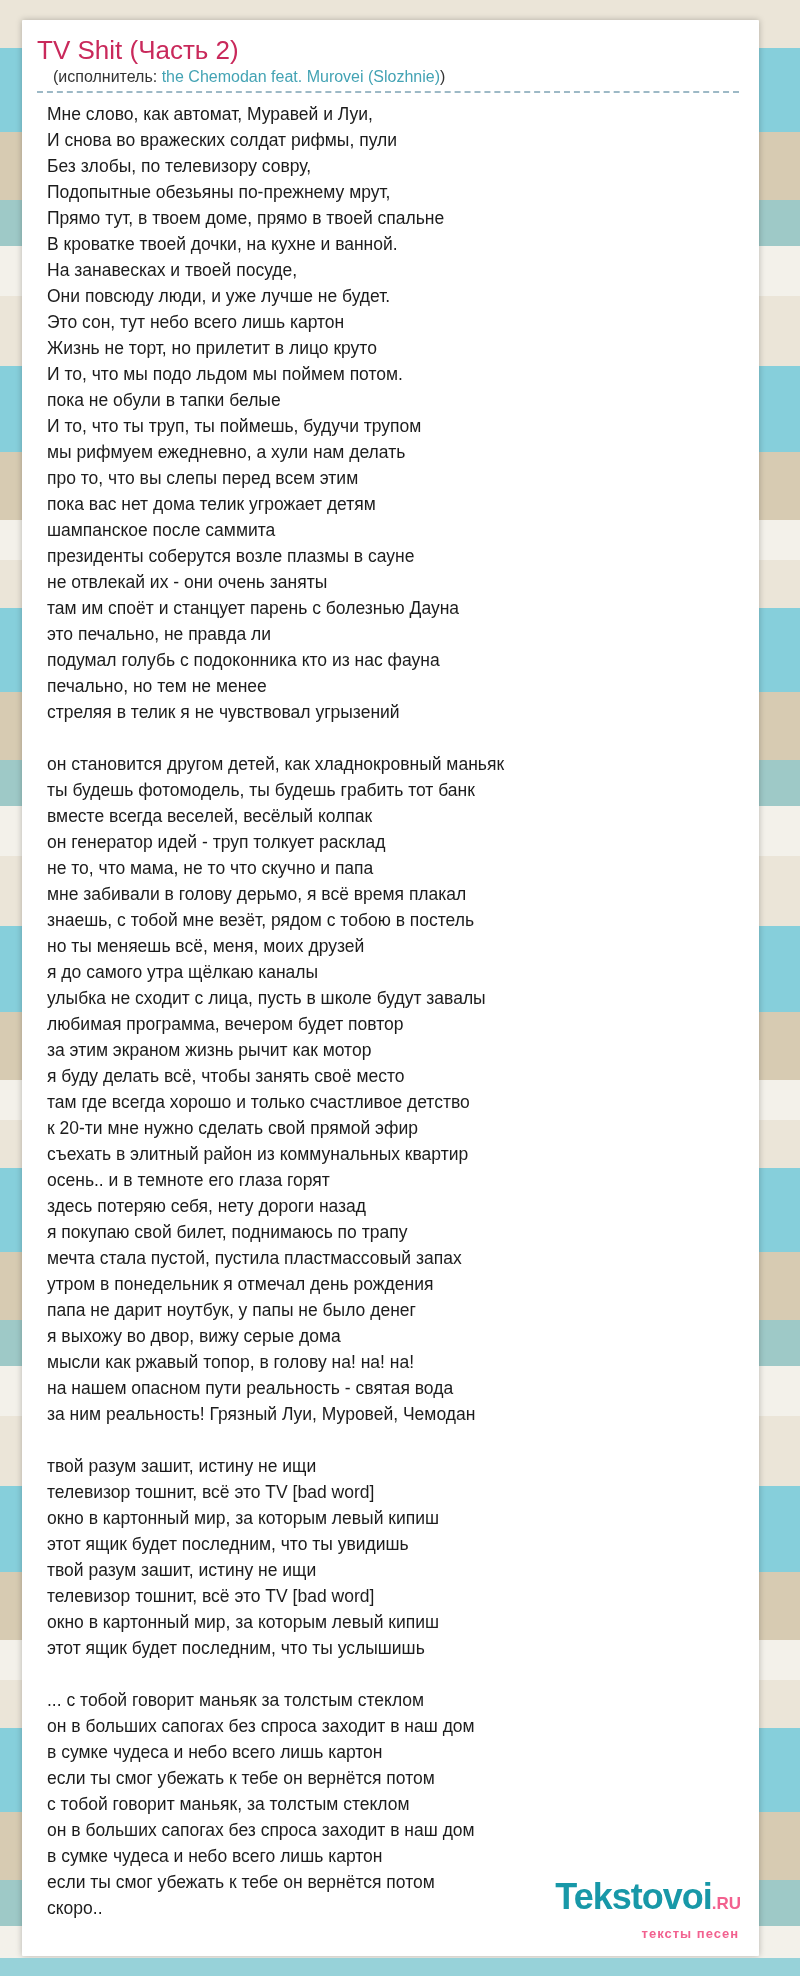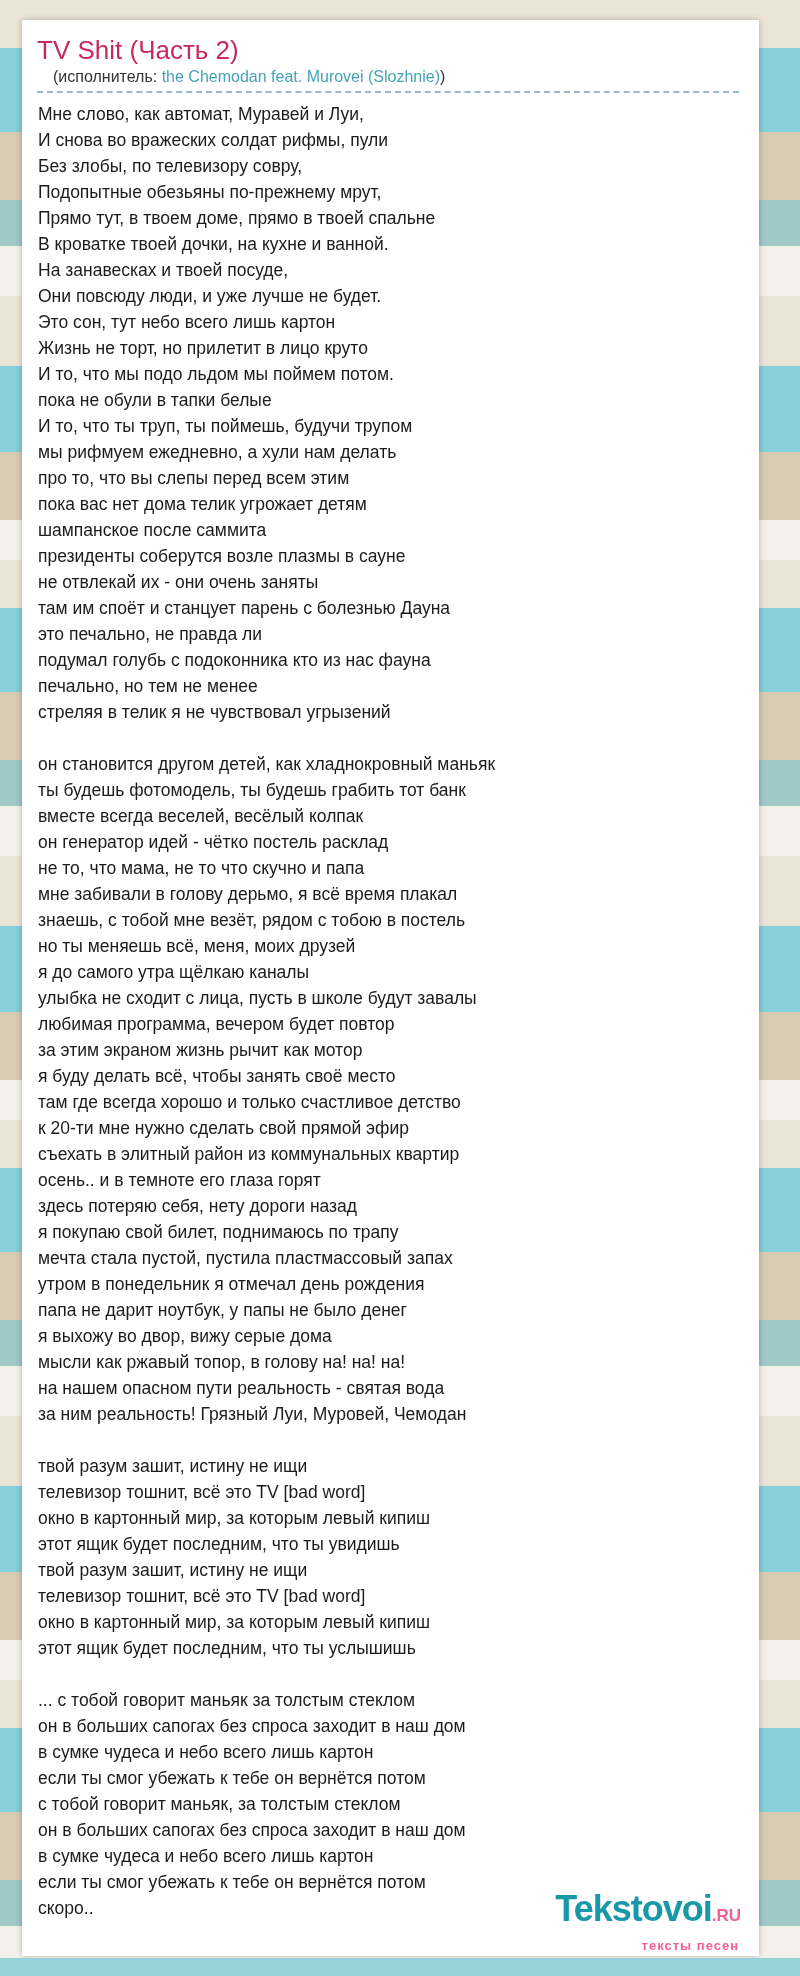--- a/index.html
+++ b/index.html
@@ -31,25 +31,25 @@
     padding:16px 20px 0 15px;
   }
   h1.page-title{
     margin:0;font-size:26px;line-height:1.1;font-weight:normal;
     color:var(--accent);
   }
   .artist-line{margin:3px 16px 0;font-size:16px;color:#333;}
   .artist-line a{color:var(--link);text-decoration:none;}
   .sep{border:none;border-top:2px dashed var(--separator);margin:5px 0 8px;}
   .lyrics{font-size:17.5px;line-height:26px;color:var(--text);}
-  .stanza{margin:0 0 26px 1px;}
+  .stanza{margin:0 0 26px 10px;}
   .stanza:last-child{margin-bottom:0;}
   .line{margin:0;padding:0;white-space:pre-wrap;}
   .logo{
-    position:absolute;right:18px;bottom:4px;text-align:right;
+    position:absolute;right:18px;bottom:16px;text-align:right;
     text-decoration:none;display:block;line-height:1;
   }
   .logo-main{
     font-size:36px;font-weight:bold;color:var(--logo_teal);letter-spacing:-1px;
   }
   .logo-ru{
     font-size:17px;font-weight:bold;color:var(--logo_pink);letter-spacing:0;
   }
   .logo-tagline{
     font-size:13px;font-weight:bold;color:var(--logo_pink);
@@ -94,21 +94,21 @@
         <p class="line">там им споёт и станцует парень с болезнью Дауна</p>
         <p class="line">это печально, не правда ли</p>
         <p class="line">подумал голубь с подоконника кто из нас фауна</p>
         <p class="line">печально, но тем не менее</p>
         <p class="line">стреляя в телик я не чувствовал угрызений</p>
       </div>
       <div class="stanza">
         <p class="line">он становится другом детей, как хладнокровный маньяк</p>
         <p class="line">ты будешь фотомодель, ты будешь грабить тот банк</p>
         <p class="line">вместе всегда веселей, весёлый колпак</p>
-        <p class="line">он генератор идей - чётко постель расклад</p>
+        <p class="line">он генератор идей - труп толкует расклад</p>
         <p class="line">не то, что мама, не то что скучно и папа</p>
         <p class="line">мне забивали в голову дерьмо, я всё время плакал</p>
         <p class="line">знаешь, с тобой мне везёт, рядом с тобою в постель</p>
         <p class="line">но ты меняешь всё, меня, моих друзей</p>
         <p class="line">я до самого утра щёлкаю каналы</p>
         <p class="line">улыбка не сходит с лица, пусть в школе будут завалы</p>
         <p class="line">любимая программа, вечером будет повтор</p>
         <p class="line">за этим экраном жизнь рычит как мотор</p>
         <p class="line">я буду делать всё, чтобы занять своё место</p>
         <p class="line">там где всегда хорошо и только счастливое детство</p>

